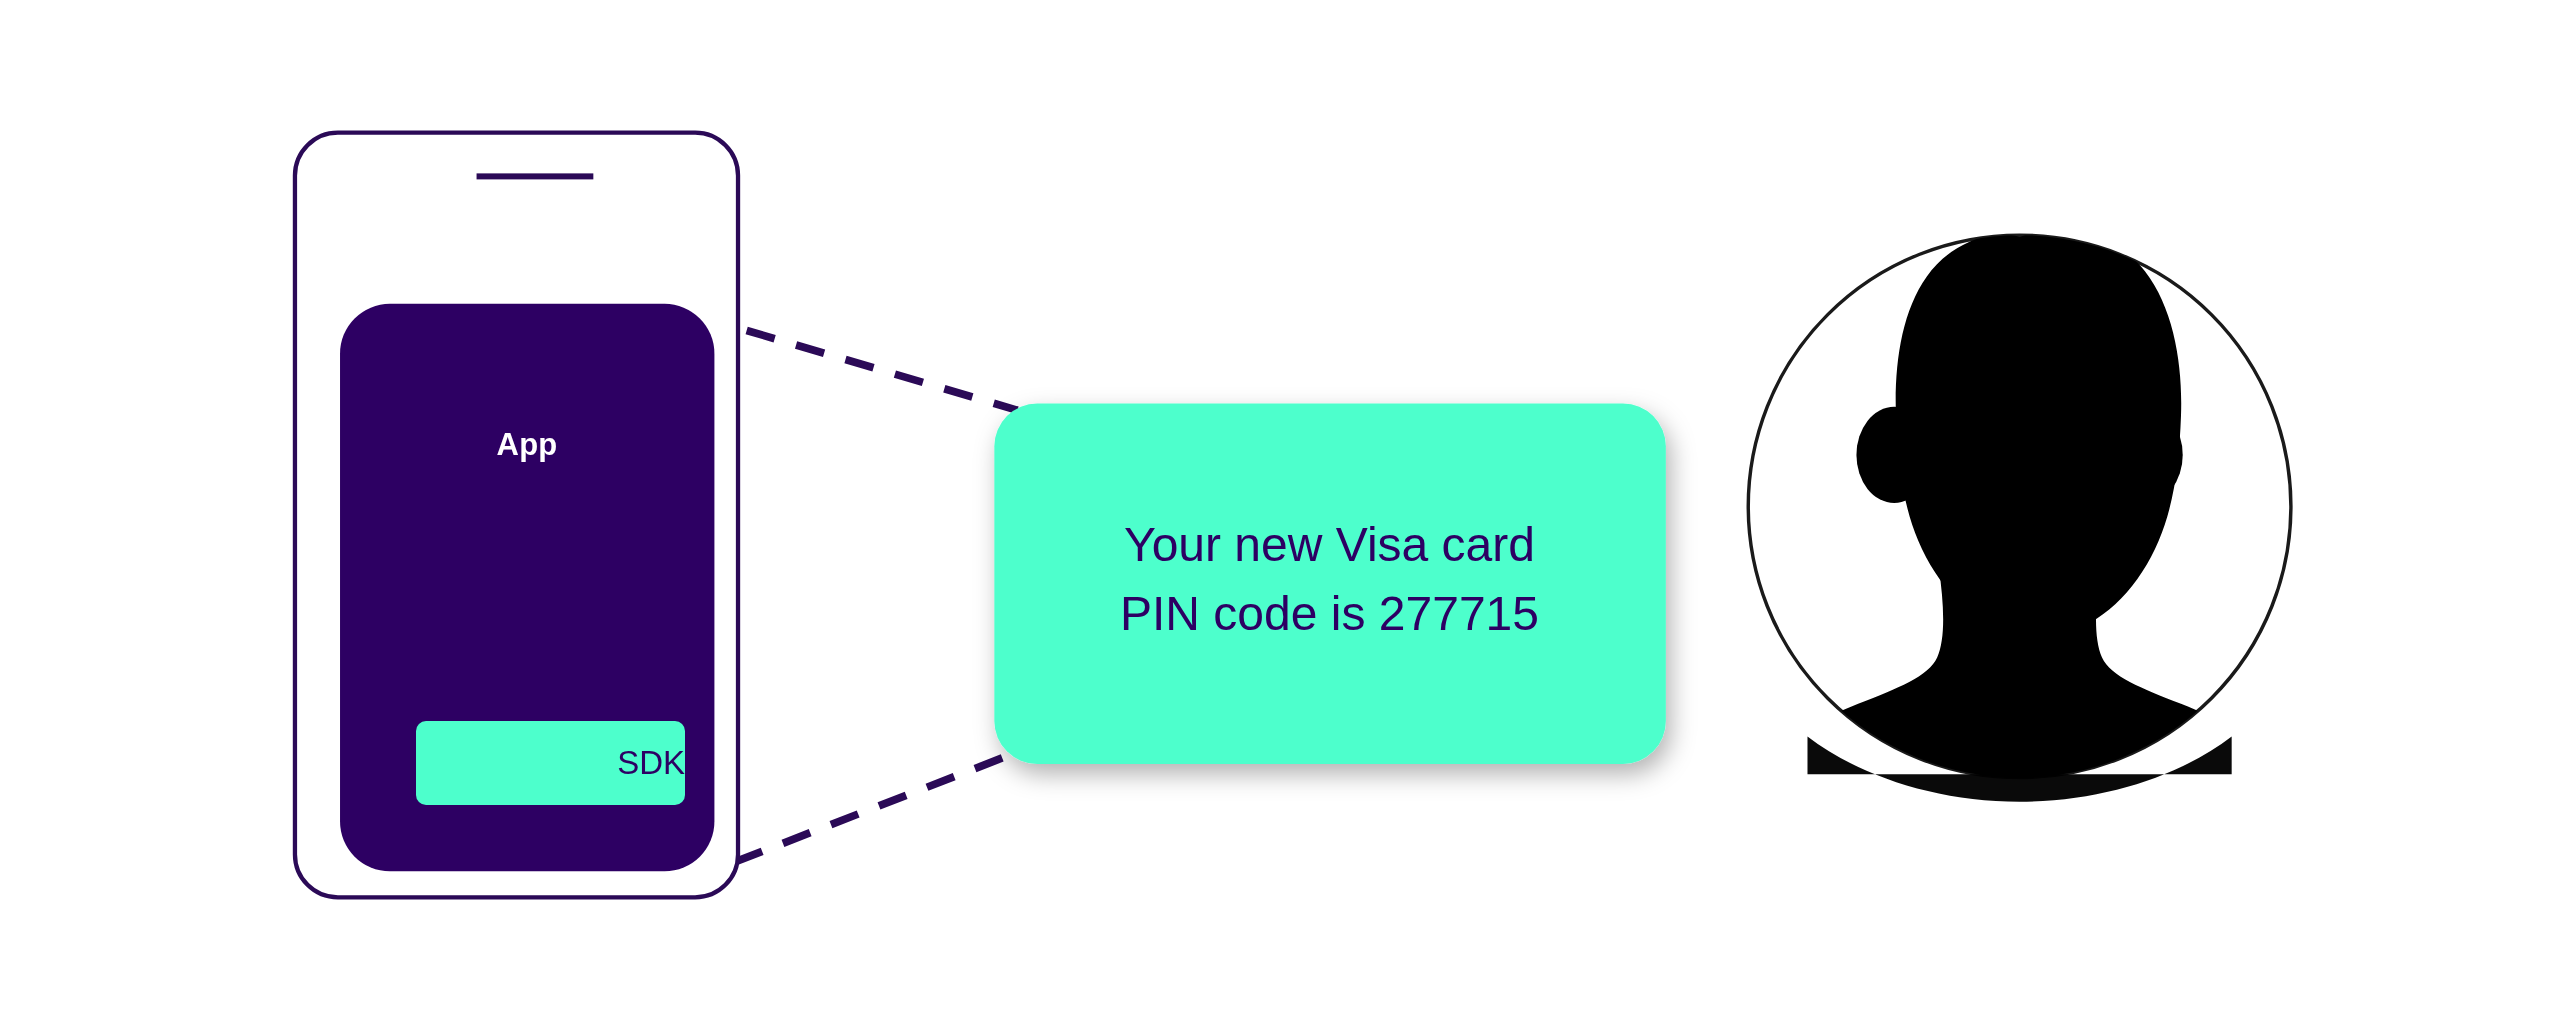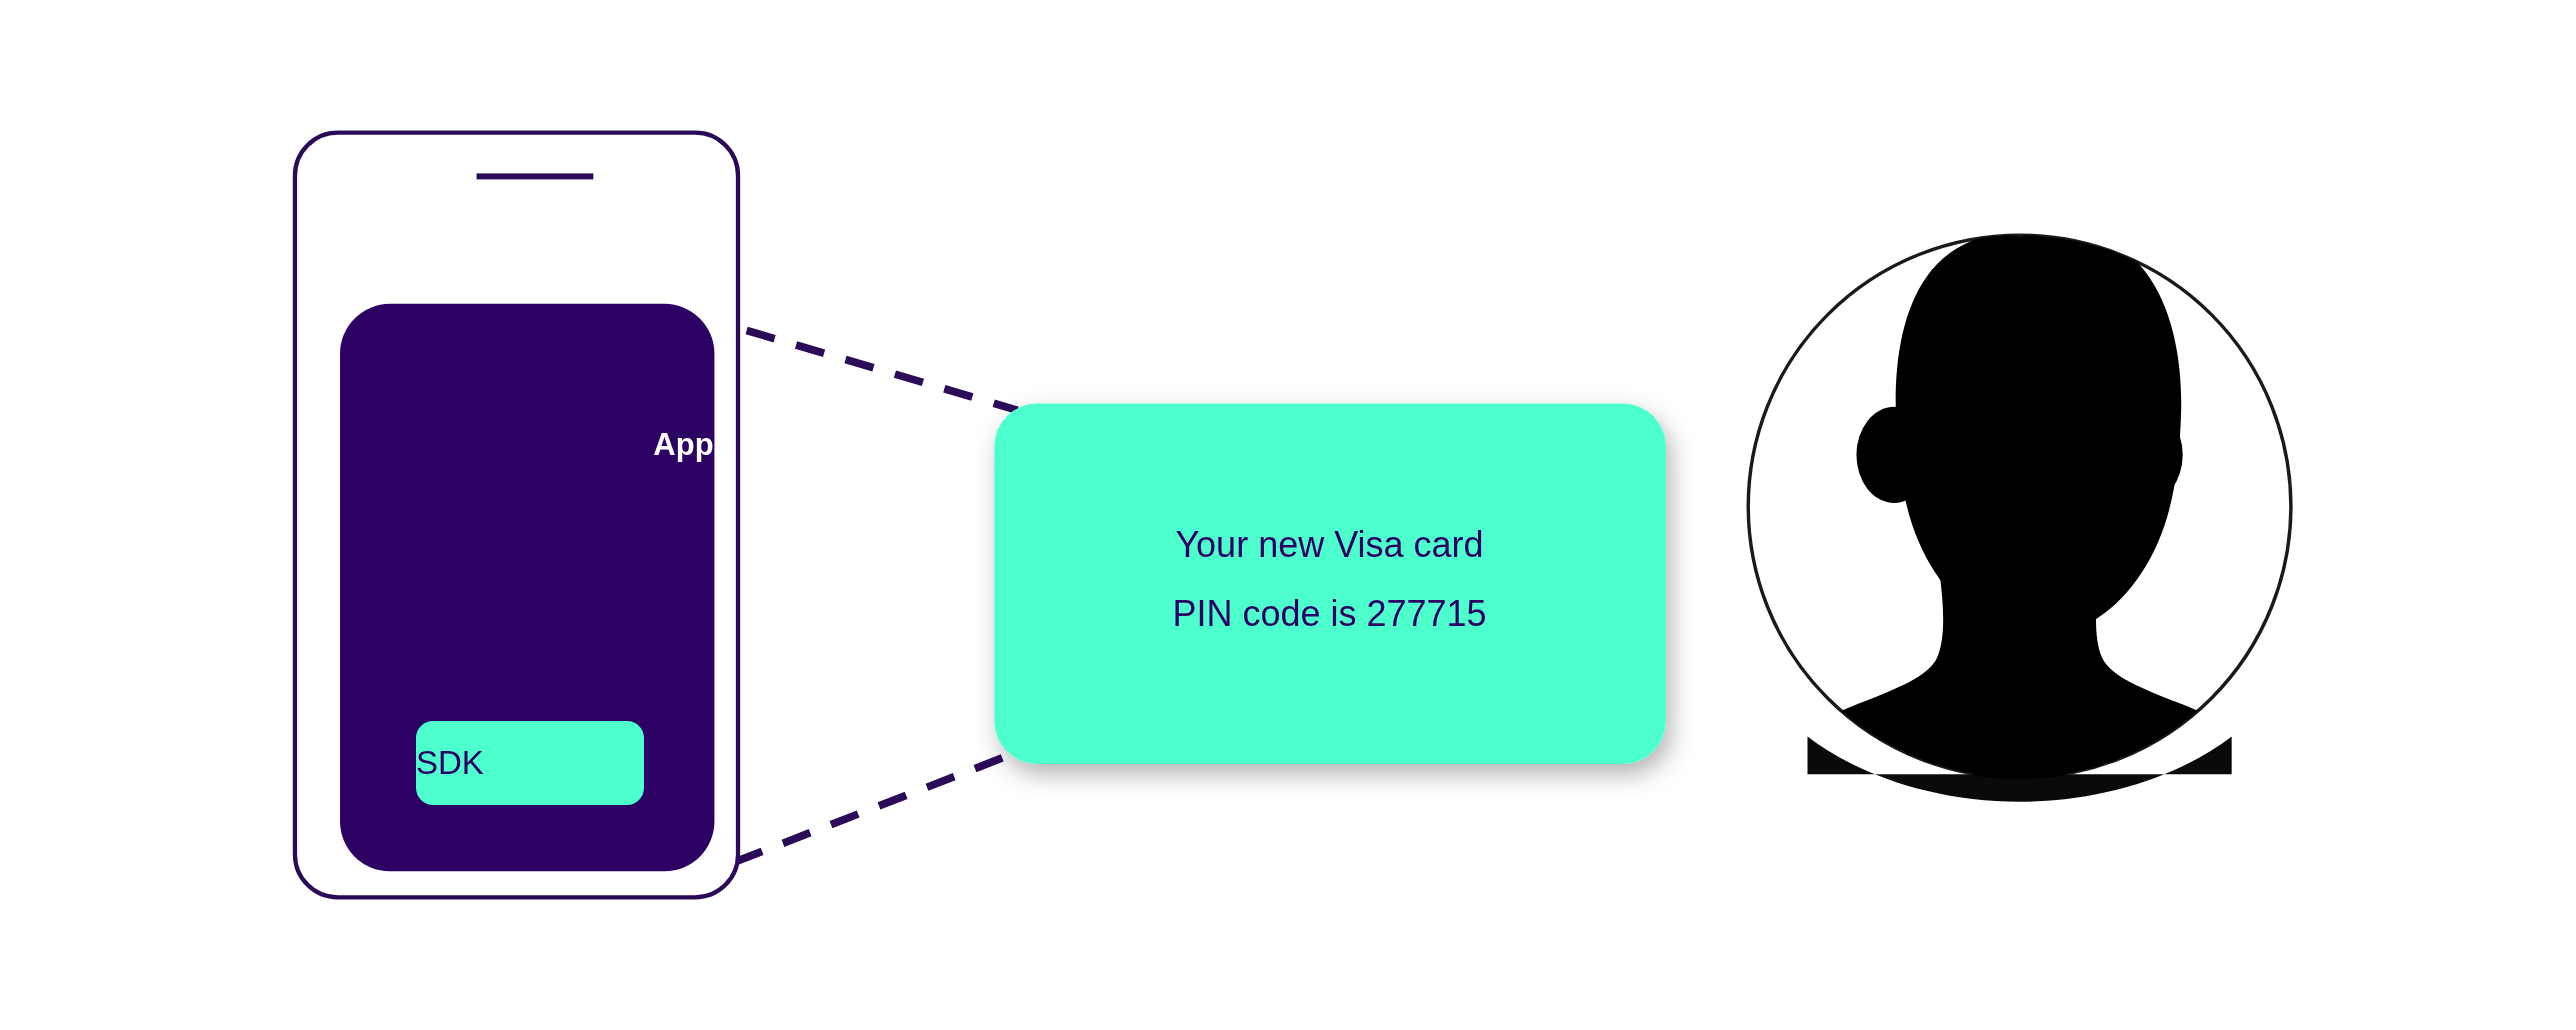--- a/index.html
+++ b/index.html
@@ -42,43 +42,43 @@
 
   <svg class="layer" viewBox="0 0 3000 1200" preserveAspectRatio="none">
 
     <rect x="343.5" y="154.5" width="516" height="891" rx="50" ry="50" fill="#FFFFFF" stroke="#2B0A57" stroke-width="5"></rect>
 
     <rect x="555" y="202" width="136" height="7" rx="0" fill="#2B0A57"></rect>
 
     <rect x="396" y="354" width="436" height="661" rx="58" ry="58" fill="#2D0063"></rect>
   </svg>
 
-  <div class="txt" style="position:absolute; left:340px; top:426px; width:374px; text-align:right;
+  <div class="txt" style="position:absolute; left:340px; top:426px; width:374px; text-align:center;
               color:#FFFFFF; font-size:31px; font-weight:bold; letter-spacing:0.2px;
               font-family:'Liberation Sans', sans-serif; line-height:38px;">App</div>
 
   <div style="position:absolute; left:416px; top:721px; width:228px; height:84px;
-              background:#4DFFCC; border-radius:17px; display:flex;
-              align-items:center; justify-content:flex-start;">
+              background:#4DFFCC; border-radius:10px; display:flex;
+              align-items:center; justify-content:flex-end;padding-left:41px;">
     <span class="txt" style="color:#2D0063; font-size:33px; font-weight:normal;
                  font-family:'Liberation Sans', sans-serif;">SDK</span>
   </div>
 
   <svg class="layer" viewBox="0 0 3000 1200" preserveAspectRatio="none">
     <defs>
       <filter id="bubbleShadow" x="-25%" y="-25%" width="160%" height="170%">
         <feDropShadow dx="6" dy="12" stdDeviation="14" flood-color="#000000" flood-opacity="0.30"></feDropShadow>
       </filter>
     </defs>
     <rect x="1158" y="470" width="782" height="420" rx="50" ry="50" fill="#4DFFCC" filter="url(#bubbleShadow)"></rect>
   </svg>
 
   <div style="position:absolute; left:994px; top:510px; width:671px; text-align:center;
               color:#2D0063; font-family:'Liberation Sans', sans-serif;
-              font-size:36px; line-height:69px;">
+              font-size:48px; line-height:69px;">
     <div class="txt">Your new Visa card</div>
     <div class="txt">PIN code is 277715</div>
   </div>
 
   <svg class="layer" viewBox="0 0 3000 1200" preserveAspectRatio="none">
     <defs>
       <clipPath id="avatarClip">
         <circle cx="2352" cy="590" r="316"></circle>
       </clipPath>
     </defs>

